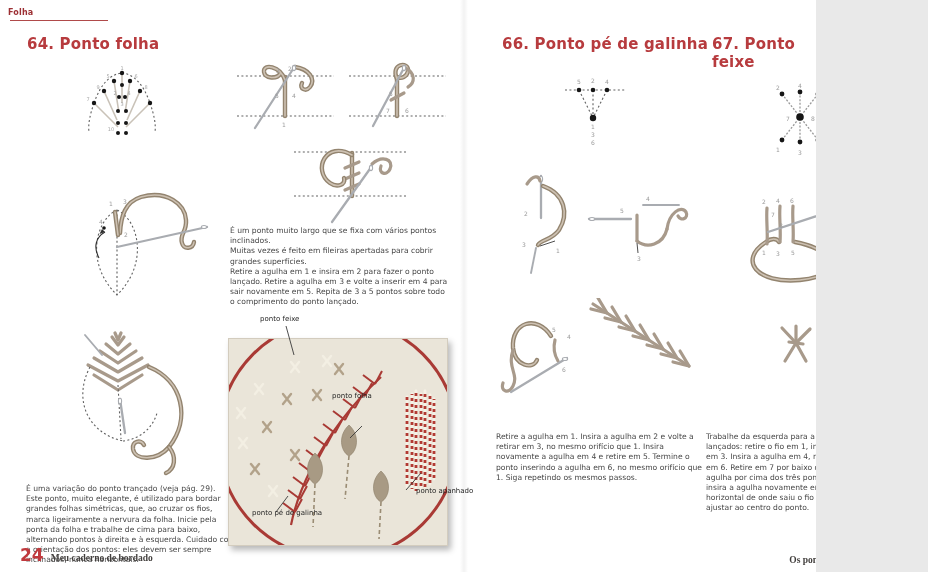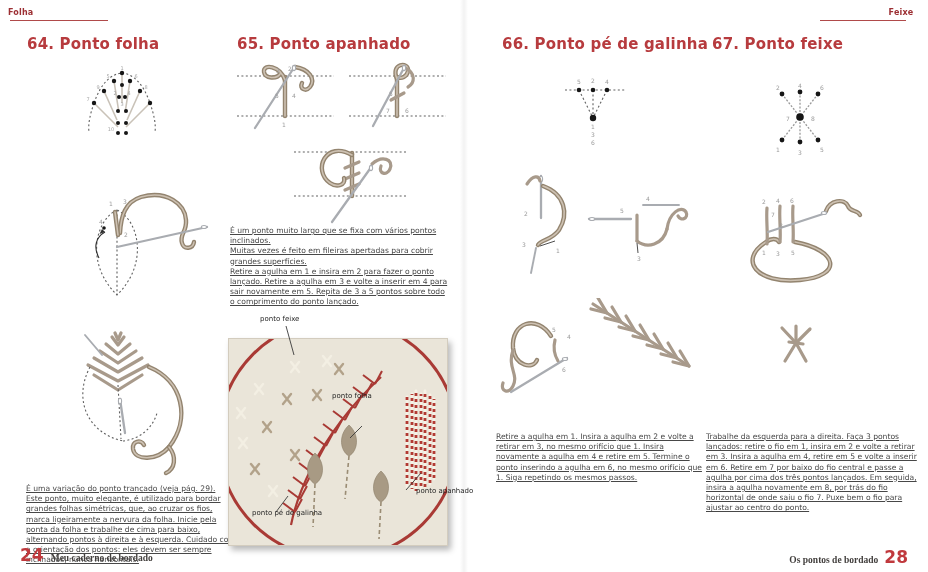--- a/index.html
+++ b/index.html
@@ -1,22 +1,22 @@
 <!DOCTYPE html>
 <html><head>
 <meta charset="utf-8">
 <style>
   html,body{margin:0;padding:0;background:#e9e9e9;}
-  .spread{position:relative;width:928px;height:572px;background:#ffffff;overflow:hidden;
+  .spread{position:relative;width:816px;height:572px;background:#ffffff;overflow:hidden;
           font-family:"DejaVu Sans", sans-serif;}
   .abs{position:absolute;}
   .tab{font-size:8px;font-weight:bold;color:#9c2f33;letter-spacing:.2px;}
   .tabline{height:1px;background:#b04a4a;}
   .head{margin:5px;font-size:15px;font-weight:bold;color:#b73b3e;letter-spacing:.2px;}
-  .bodytxt{font-size:7.6px;line-height:1.34;color:#474747;white-space:pre-line;text-decoration:underline;}
+  .bodytxt{font-size:7.6px;line-height:1.34;color:#474747;white-space:pre-line;}
   .flabel{font-size:7px;color:#1f1f1f;line-height:1;}
   .pagenum{color:#c0393d;font-weight:bold;font-size:17px;}
   .foottitle{font-weight:bold;font-size:9.5px;color:#423f3d;font-family:"Liberation Serif", serif;margin-left:7px;}
   .photo{background:#eae5d9;border:1px solid #d3ccbe;box-shadow:3px 4px 6px rgba(0,0,0,.28);}
   .gutter{background:linear-gradient(90deg,rgba(0,0,0,0),rgba(0,0,0,.05),rgba(0,0,0,0));}
   
   .rp{stroke:#a89a8b;stroke-width:3.2;fill:none;stroke-linecap:round;stroke-linejoin:round;}
   .rpd{stroke:#93846f;stroke-width:4.4;fill:none;stroke-linecap:round;stroke-linejoin:round;}
   .rpl{stroke:#cdc1b2;stroke-width:1.6;fill:none;stroke-linecap:round;stroke-linejoin:round;}
   .nd{stroke:#a9acb1;stroke-width:2.3;fill:none;stroke-linecap:round;}
@@ -42,21 +42,20 @@
 <body>
 
 <div class="spread">
 
   <div class="abs tab" style="left:8px;top:8px;">Folha</div>
   <div class="abs tabline" style="left:10px;top:20px;width:98px;"></div>
   <div class="abs tabline" style="left:820px;top:20px;width:86px;"></div>
   <div class="abs tab" style="left:880px;top:8px;width:42px;text-align:center;">Feixe</div>
 
   <h2 class="abs head" style="left:22px;top:30px;">64. Ponto folha</h2>
-  <h2 class="abs head" style="left:232px;top:30px;">65. Ponto apanhado</h2>
   <h2 class="abs head" style="left:497px;top:30px;">66. Ponto pé de galinha</h2>
   <h2 class="abs head" style="left:707px;top:30px;">67. Ponto feixe</h2>
 
   <svg class="abs" style="left:75px;top:65px;" width="95" height="78">
     <g>
       <line class="gln" x1="47" y1="8" x2="47" y2="38"></line>
       <line class="gln" x1="39" y1="16" x2="44" y2="48"></line>
       <line class="gln" x1="55" y1="16" x2="50" y2="48"></line>
       <line class="gln" x1="29" y1="26" x2="42" y2="55"></line>
       <line class="gln" x1="65" y1="26" x2="52" y2="55"></line>

